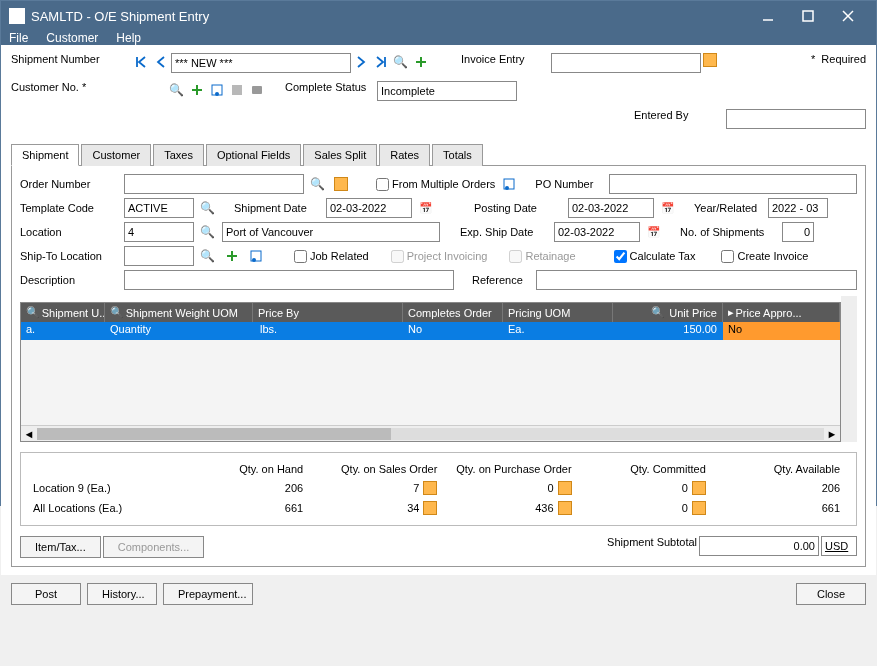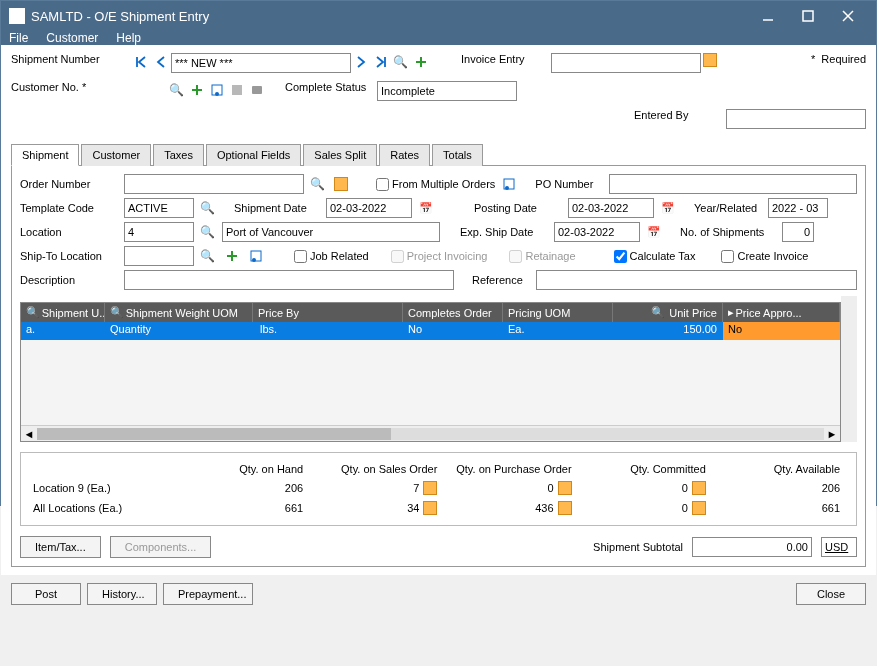--- a/index.html
+++ b/index.html
@@ -36,21 +36,21 @@
 .grid-hscroll .thumb { position: absolute; left: 0; width: 45%; height: 100%; background: #bbb; }
 .vbar { width: 16px; background: #eee; }
 .qty-panel { border: 1px solid #bbb; margin-top: 10px; padding: 8px 12px; }
 .qty-head { display: flex; }
 .qty-head .qh { flex: 1; text-align: right; font-size: 11px; padding: 2px 4px; }
 .qty-row { display: flex; align-items: center; margin-top: 2px; }
 .qty-row .ql { width: 140px; }
 .qty-row .qv { flex: 1; text-align: right; padding: 2px 4px; display: flex; justify-content: flex-end; align-items: center; gap: 2px; }
 .btn2 { height: 22px; padding: 2px 14px; background: #f4f4f4; border: 1px solid #888; cursor: pointer; font-size: 11px; }
 .btn2.disabled { color: #999; }
-.bottom-btns { display: flex; gap: 9px; margin-top: 10px; align-items: center; }
+.bottom-btns { display: flex; gap: 2px; margin-top: 10px; }
 .footer-btns { display: flex; gap: 6px; padding: 8px 10px; }
 .chk { display: inline-flex; align-items: center; gap: 3px; }
 .chk input { width: 13px; height: 13px; }
 .drill { width: 14px; height: 14px; display: inline-block; background: #ffb84d; border: 1px solid #d08818; margin-left: 2px; }
 .mag { font-size: 12px; }
 svg { display: block; }
 .right { text-align: right; }
 </style>
 </head>
 <body>

